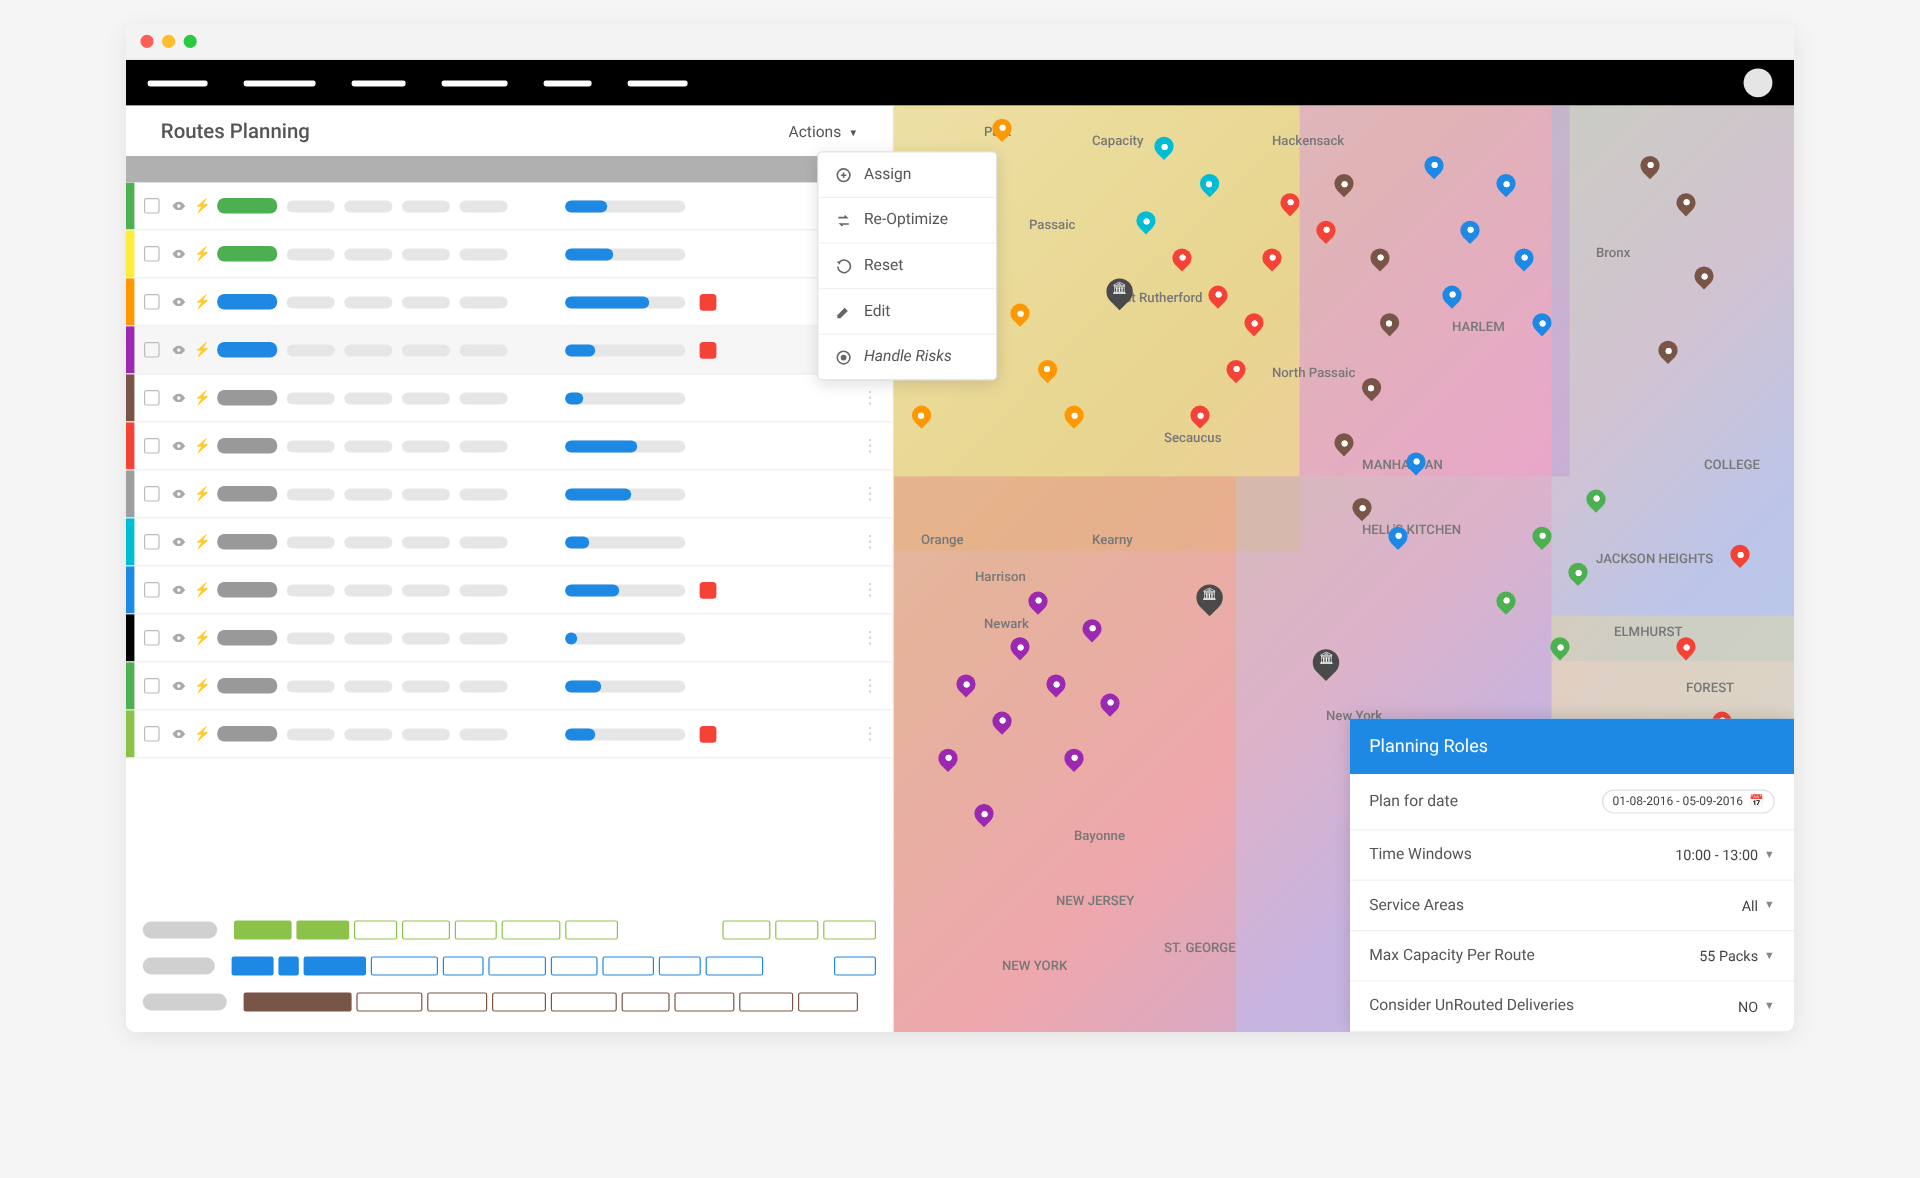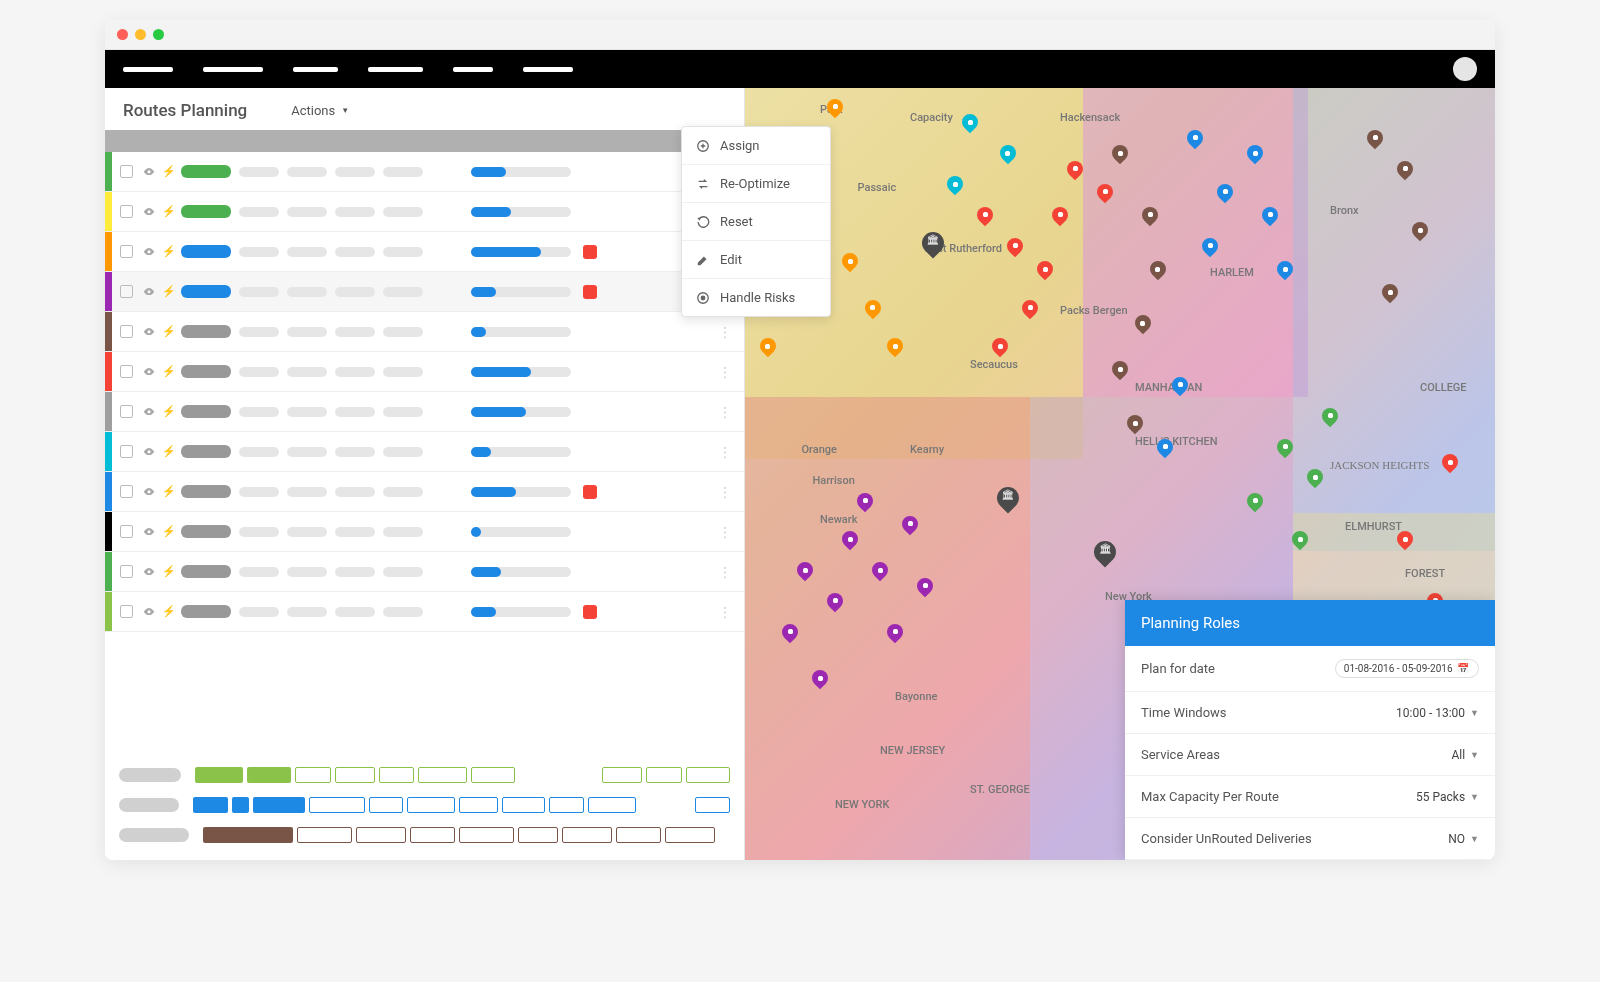--- a/index.html
+++ b/index.html
@@ -10,28 +10,28 @@
 .dot-red { background: #ff5f57; }
 .dot-yellow { background: #ffbd2e; }
 .dot-green { background: #28ca42; }
 
 .top-nav { height: 38px; background: #000; display: flex; align-items: center; padding: 0 18px; gap: 30px; }
 .nav-item-ph { height: 5px; background: #fff; border-radius: 2px; }
 .nav-avatar { width: 24px; height: 24px; border-radius: 50%; background: #e5e5e5; margin-left: auto; }
 
 .main-area { display: flex; height: calc(100% - 68px); position: relative; }
 .left-panel { width: 640px; display: flex; flex-direction: column; border-right: 1px solid #e5e5e5; background: #fff; }
-.panel-header { display: flex; align-items: center; justify-content: flex-start; padding: 12px 18px 10px; gap: 44px; }
+.panel-header { display: flex; align-items: center; justify-content: space-between; padding: 12px 29px 10px; gap: 44px; }
 .panel-title { font-size: 17px; color: #555; font-weight: 500; }
 .actions-btn { font-size: 13px; color: #555; cursor: pointer; display: flex; align-items: center; gap: 6px; position: relative; }
 .actions-btn::after { content: "▼"; font-size: 8px; }
 
 .actions-menu { position: absolute; top: 38px; left: 576px; width: 150px; background: #fff; border: 1px solid #e1e1e1; border-radius: 4px; box-shadow: 0 3px 12px rgba(0,0,0,0.12); z-index: 50; }
 .action-item { display: flex; align-items: center; gap: 10px; padding: 11px 14px; font-size: 13px; color: #555; border-bottom: 1px solid #f0f0f0; cursor: pointer; }
-.action-item:last-child { border-bottom: none; }
+.action-item:last-child { border-bottom: none; font-style: italic; }
 .action-icon { width: 14px; height: 14px; display: inline-block; }
 
 .filter-bar { height: 22px; background: #b0b0b0; }
 
 .routes-list { flex: 1; overflow-y: auto; }
 .route-row { display: flex; align-items: center; height: 40px; border-bottom: 1px solid #eee; padding-right: 12px; position: relative; }
 .route-row.selected { background: #f6f6f6; }
 .color-strip { width: 7px; height: 100%; }
 .row-check { margin: 0 8px 0 8px; width: 13px; height: 13px; border: 1.5px solid #bbb; border-radius: 2px; }
 .row-icon { width: 16px; color: #aaa; font-size: 11px; margin-right: 4px; display: flex; justify-content: center; }
@@ -453,37 +453,37 @@
       <div class="map-region r2"></div>
       <div class="map-region r3"></div>
       <div class="map-region r4"></div>
       <div class="map-region r5"></div>
       <div class="map-region r6"></div>
     <div class="map-label" style="left: 10%; top: 2%;">Park</div>
         <div class="map-label" style="left: 22%; top: 3%;">Capacity</div>
         <div class="map-label" style="left: 42%; top: 3%;">Hackensack</div>
         <div class="map-label" style="left: 15%; top: 12%;">Passaic</div>
         <div class="map-label" style="left: 24%; top: 20%;">East Rutherford</div>
-        <div class="map-label" style="left: 42%; top: 28%;">Packs Bergen</div>
+        <div class="map-label" style="left: 42%; top: 28%;">North Passaic</div>
         <div class="map-label" style="left: 30%; top: 35%;">Secaucus</div>
         <div class="map-label" style="left: 22%; top: 46%;">Kearny</div>
         <div class="map-label" style="left: 9%; top: 50%;">Harrison</div>
         <div class="map-label" style="left: 10%; top: 55%;">Newark</div>
         <div class="map-label" style="left: 52%; top: 38%;">MANHATTAN</div>
         <div class="map-label" style="left: 62%; top: 23%;">HARLEM</div>
         <div class="map-label" style="left: 52%; top: 45%;">HELL'S KITCHEN</div>
-        <div class="map-label" style="left: 78%; top: 48%; font-family: Liberation Serif, serif;">JACKSON HEIGHTS</div>
+        <div class="map-label" style="left: 78%; top: 48%;">JACKSON HEIGHTS</div>
         <div class="map-label" style="left: 80%; top: 56%;">ELMHURST</div>
         <div class="map-label" style="left: 88%; top: 62%;">FOREST</div>
         <div class="map-label" style="left: 48%; top: 65%;">New York</div>
         <div class="map-label" style="left: 20%; top: 78%;">Bayonne</div>
         <div class="map-label" style="left: 18%; top: 85%;">NEW JERSEY</div>
         <div class="map-label" style="left: 30%; top: 90%;">ST. GEORGE</div>
         <div class="map-label" style="left: 12%; top: 92%;">NEW YORK</div>
-        <div class="map-label" style="left: 3%; top: 46%; margin-left: 34px;">Orange</div>
+        <div class="map-label" style="left: 3%; top: 46%;">Orange</div>
         <div class="map-label" style="left: 78%; top: 15%;">Bronx</div>
         <div class="map-label" style="left: 90%; top: 38%;">COLLEGE</div>
         <div class="pin" style="left: 12%; top: 4%;">
           <span style="position:absolute;width:16px;height:16px;border-radius:50% 50% 50% 0;transform:rotate(-45deg);background:#ff9800"></span>
           <span style="position:absolute;width:5px;height:5px;background:#fff;border-radius:50%;top:5.5px;left:5.5px"></span>
         </div>
         <div class="pin" style="left: 8%; top: 14%;">
           <span style="position:absolute;width:16px;height:16px;border-radius:50% 50% 50% 0;transform:rotate(-45deg);background:#ff9800"></span>
           <span style="position:absolute;width:5px;height:5px;background:#fff;border-radius:50%;top:5.5px;left:5.5px"></span>
         </div>

